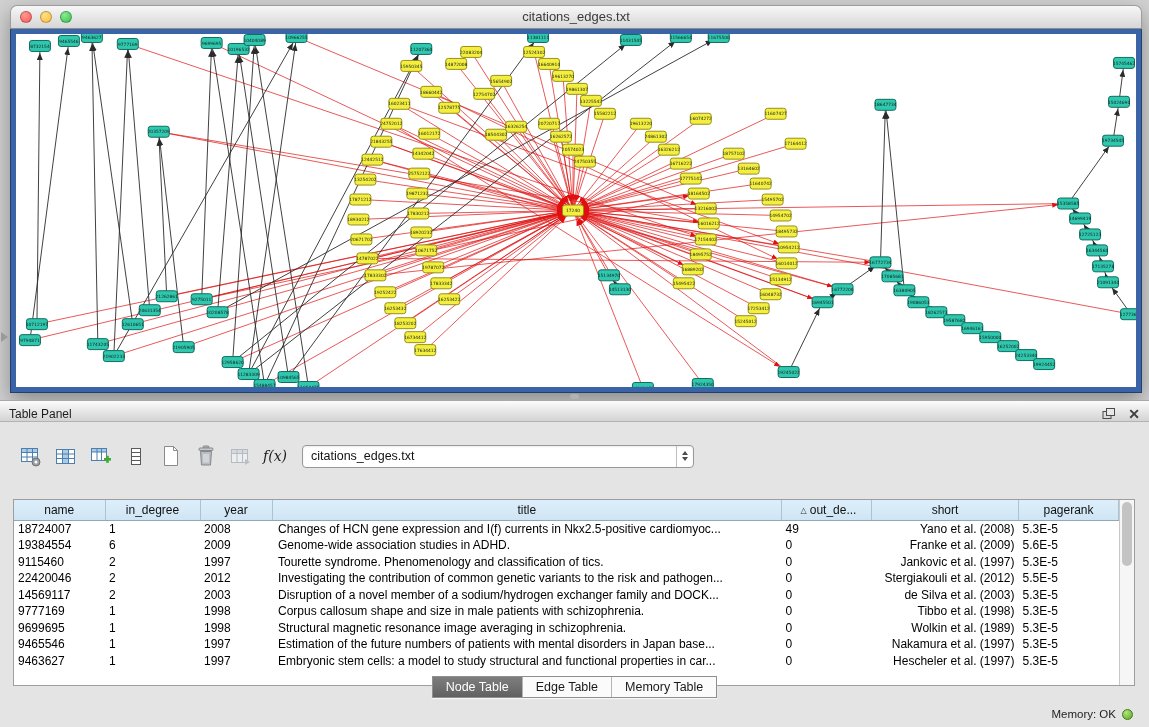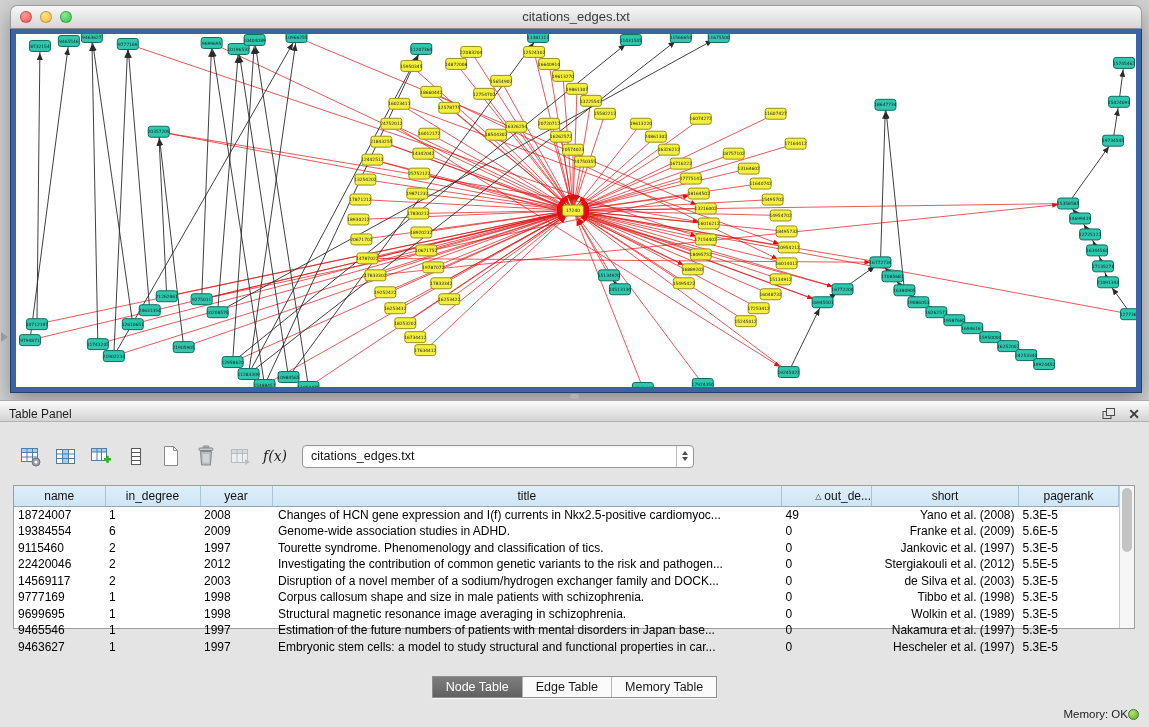--- a/index.html
+++ b/index.html
@@ -42,38 +42,38 @@
 
   .toolbar{position:absolute;top:38px;left:12px;height:34px;display:flex;align-items:center;gap:5px}
   .tb-btn{width:30px;height:30px;border:none;background:transparent;display:flex;align-items:center;justify-content:flex-end;padding:0}
   .fx{font-family:"DejaVu Serif",serif;font-style:italic;font-size:14px;color:#1c1c1c}
   .combo{margin-left:10px;width:392px;height:23px;background:#fff;border:1px solid #989898;border-radius:4px;display:flex;align-items:center;font-size:12.5px;color:#111;box-shadow:inset 0 1px 2px rgba(0,0,0,.08)}
   .combo .cval{flex:1;padding-left:8px;white-space:nowrap;overflow:hidden}
   .combo .carrows{width:17px;align-self:stretch;border-left:1px solid #bdbdbd;display:flex;flex-direction:column;align-items:center;justify-content:center;gap:2px}
   .tri-up{width:0;height:0;border-left:3.5px solid transparent;border-right:3.5px solid transparent;border-bottom:4.5px solid #4c4c4c}
   .tri-dn{width:0;height:0;border-left:3.5px solid transparent;border-right:3.5px solid transparent;border-top:4.5px solid #4c4c4c}
 
-  .table-wrap{position:absolute;top:84px;left:13px;width:1122px;height:144px;background:#fff;border:1px solid #9e9e9e}
+  .table-wrap{position:absolute;top:98px;left:13px;width:1122px;height:187px;background:#fff;border:1px solid #9e9e9e}
   table.grid{border-collapse:collapse;table-layout:fixed;width:calc(100% - 15px);font-size:12px}
   .grid th{height:20px;font-weight:normal;background:linear-gradient(#ddeefb,var(--c-header-blue));border-right:1px solid #a9c4d6;border-bottom:1px solid #8fa9ba;text-align:center;white-space:nowrap;overflow:hidden;color:#111}
   .grid th .sort{font-size:8px;margin-right:3px;color:#333;vertical-align:1px}
-  .grid th.c5{text-align:right;padding-left:4px}
+  .grid th.c5{text-align:center;padding-left:4px}
   .grid td{height:16.5px;line-height:16.5px;padding:0 4px;white-space:nowrap;overflow:hidden;color:#000}
   .grid td.c4{padding-left:6px}
   .grid td.c6{text-align:right}
   .vscroll{position:absolute;top:0;right:0;bottom:0;width:15px;background:#f6f6f6;border-left:1px solid #c9c9c9}
   .vthumb{position:absolute;top:2px;left:2px;width:10px;height:64px;border-radius:6px;background:#c3c3c3}
 
   .tabbar{position:absolute;top:275px;left:0;right:0;display:flex;justify-content:center}
   .tabgroup{display:flex;border:1px solid #8f8f8f;border-radius:0;overflow:hidden;background:#fbfbfb;box-shadow:0 1px 1px rgba(255,255,255,.7)}
   .tab{padding:2px 13px;font-size:12.5px;line-height:16px;color:#1a1a1a;border-left:1px solid #b5b5b5}
   .tab:first-child{border-left:none}
   .tab.sel{background:linear-gradient(#7e7e7e,#616161);color:#fff}
 
-  .statusbar{position:absolute;bottom:0;left:0;right:0;height:26px;display:flex;align-items:center;justify-content:flex-end;padding-right:10px;font-size:11.5px;color:#1e1e1e}
+  .statusbar{position:absolute;bottom:0;left:0;right:0;height:26px;display:flex;align-items:center;justify-content:flex-end;padding-right:16px;gap:6px;font-size:11.5px;color:#1e1e1e}
   .memdot{width:11px;height:11px;border-radius:50%;background:radial-gradient(circle at 35% 30%,#b4e380,#5aa821);border:1px solid #3e7d12}
 </style>
 </head>
 <body>
 
 <div class="net-window">
   <div class="titlebar">
     <div class="lights">
       <span class="light red"></span>
       <span class="light yellow"></span>

